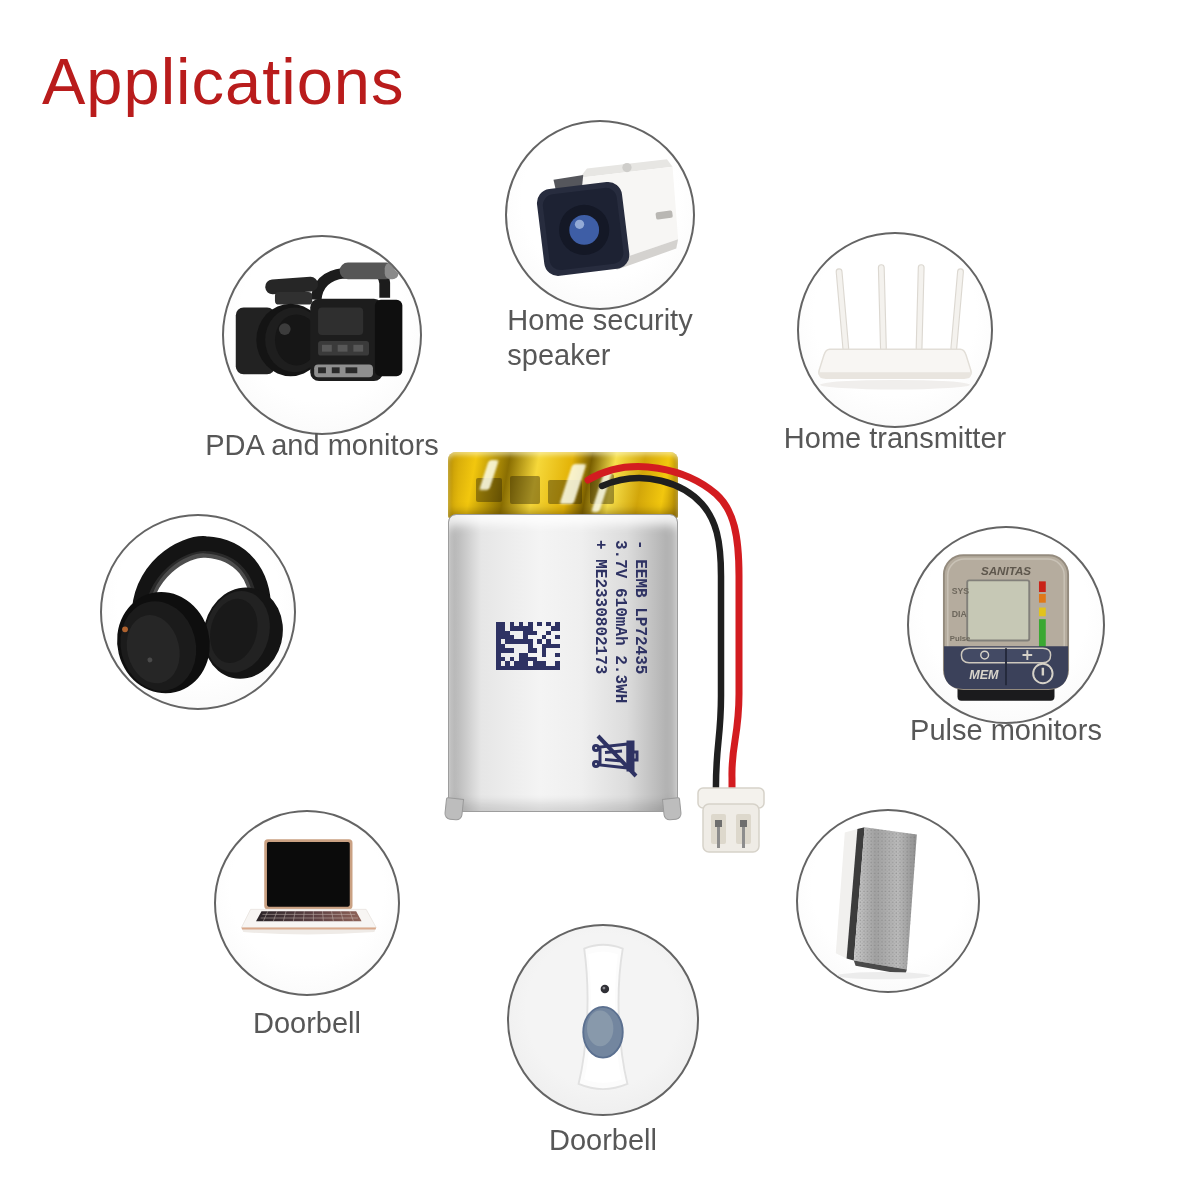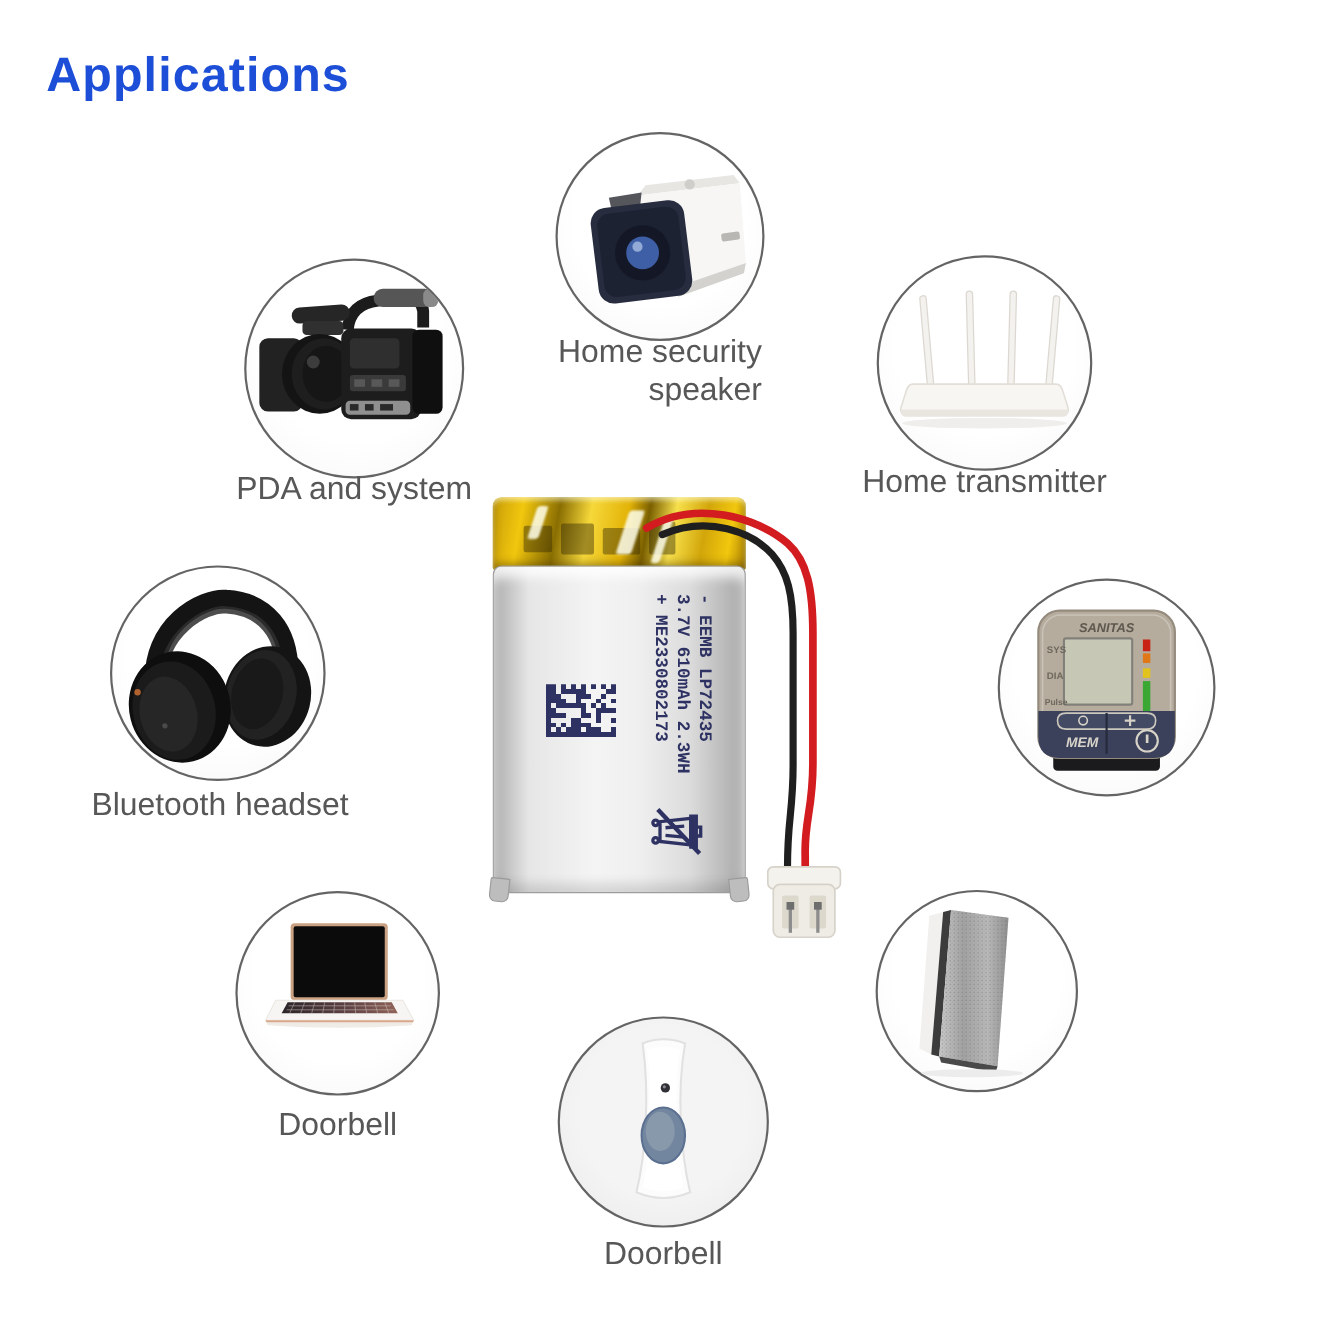--- a/index.html
+++ b/index.html
@@ -1,23 +1,23 @@
 <!DOCTYPE html>
 <html><head>
 <meta charset="utf-8">
 <style>
   html,body{margin:0;padding:0;background:#ffffff;}
   #canvas{position:relative;width:1200px;height:1200px;background:#ffffff;overflow:hidden;
           font-family:"Liberation Sans", sans-serif;}
-  .title{position:absolute;left:42px;top:44px;font-size:44px;font-weight:700;color:#1d4ed8;letter-spacing:1px;}
+  .title{position:absolute;left:42px;top:44px;font-size:65px;font-weight:400;color:#b91c1c;letter-spacing:1px;}
   .app{position:absolute;}
   .circle{position:absolute;inset:0;border:2px solid #646464;border-radius:50%;overflow:hidden;
           background:radial-gradient(circle at 50% 42%, #ffffff 55%, #f6f6f6 100%);}
   .circle svg{width:100%;height:100%;display:block;}
-  .caption{position:absolute;transform:translateX(-50%);text-align:right;color:#575757;
+  .caption{position:absolute;transform:translateX(-50%);text-align:left;color:#575757;
            font-size:29px;line-height:35px;white-space:nowrap;}
   
   #battery{position:absolute;left:448px;top:452px;width:230px;height:366px;}
   .tape{position:absolute;left:0;right:0;top:0;height:66px;border-radius:8px 8px 2px 2px;
         background:linear-gradient(100deg,#c79c08 0%,#f2c70e 12%,#8a6e02 26%,#f6d83a 38%,#e3b307 52%,#7a5f00 60%,#f7e04c 70%,#d2a60a 82%,#f2c70e 92%,#a87f04 100%);
         box-shadow:inset 0 3px 4px rgba(255,255,220,.55), inset 0 -6px 8px rgba(70,50,0,.45);}
   .tape .pcb{position:absolute;background:rgba(45,35,5,.42);border-radius:2px;}
   .tape .glint{position:absolute;background:rgba(255,255,235,.85);transform:skewX(-18deg);border-radius:3px;filter:blur(1px);}
   .cell{position:absolute;left:0;right:0;top:62px;bottom:6px;border-radius:8px 8px 12px 12px;
         background:linear-gradient(90deg,#adadad 0%,#e6e6e6 14%,#f4f4f4 40%,#efefef 58%,#dcdcdc 78%,#b3b3b3 95%);
@@ -85,21 +85,21 @@
         <rect x="132" y="110" width="10" height="7" fill="#585858"></rect>
         <rect x="154" y="64" width="28" height="78" rx="6" fill="#0f0f0f"></rect>
         <rect x="92" y="130" width="60" height="13" rx="4" fill="#8f8f8f"></rect>
         <rect x="96" y="133" width="8" height="6" fill="#2a2a2a"></rect>
         <rect x="110" y="133" width="8" height="6" fill="#2a2a2a"></rect>
         <rect x="124" y="133" width="12" height="6" fill="#2a2a2a"></rect>
       </svg>
     </div>
   </div>
   <div class="caption" style="left:322px;top:428px">
-    <div>PDA and system</div>
+    <div>PDA and monitors</div>
   </div>
 
   <div class="app" style="left:797px;top:232px;width:196px;height:196px">
     <div class="circle">
       <svg viewBox="0 0 200 200">
         <g fill="#f4f2ee" stroke="#dcd8d1" stroke-width="1.2">
           <rect x="46" y="36" width="6" height="86" rx="3" transform="rotate(-5 49 122)"></rect>
           <rect x="85" y="32" width="6" height="90" rx="3" transform="rotate(-1.5 88 122)"></rect>
           <rect x="122" y="32" width="6" height="90" rx="3" transform="rotate(1.5 125 122)"></rect>
           <rect x="158" y="36" width="6" height="86" rx="3" transform="rotate(5 161 122)"></rect>
@@ -126,23 +126,20 @@
         </g>
         <g transform="rotate(-14 64 132)">
           <ellipse cx="64" cy="132" rx="48" ry="53" fill="#0e0e0e"></ellipse>
           <ellipse cx="58" cy="134" rx="39" ry="47" fill="#1b1b1b"></ellipse>
           <ellipse cx="52" cy="136" rx="27" ry="36" fill="#262626"></ellipse>
           <circle cx="46" cy="146" r="2.5" fill="#4a4a4a"></circle>
         </g>
         <circle cx="24" cy="118" r="3" fill="#b0622e"></circle>
       </svg>
     </div>
-  </div>
-  <div class="caption" style="left:200px;top:715px">
-    <div>Bluetooth headset</div>
   </div>
 
   <div class="app" style="left:907px;top:526px;width:198px;height:198px">
     <div class="circle">
       <svg viewBox="0 0 200 200">
         <rect x="50" y="160" width="100" height="18" rx="4" fill="#1b1b1d"></rect>
         <rect x="36" y="28" width="128" height="138" rx="20" fill="#b5ac9e" stroke="#948b7e" stroke-width="2"></rect>
         <rect x="40" y="32" width="120" height="130" rx="17" fill="none" stroke="#c9c2b6" stroke-width="1.5"></rect>
         <text class="devtext" x="100" y="48" font-size="12" font-weight="bold" font-style="italic" fill="#5e574d" text-anchor="middle">SANITAS</text>
         <rect x="60" y="54" width="64" height="62" rx="2" fill="#c6c8b5" stroke="#82807a" stroke-width="2"></rect>
@@ -160,20 +157,23 @@
         <line x1="100" y1="124" x2="100" y2="162" stroke="#252a3c" stroke-width="2"></line>
         <circle cx="78" cy="131" r="4" fill="none" stroke="#d6d2c8" stroke-width="1.5"></circle>
         <path d="M117,131 h10 M122,126 v10" stroke="#d6d2c8" stroke-width="2"></path>
         <text class="devtext" x="62" y="156" font-size="13" font-weight="bold" font-style="italic" fill="#d8d4cb">MEM</text>
         <g>
           <circle cx="138" cy="150" r="10" fill="none" stroke="#d6d2c8" stroke-width="2"></circle>
           <line x1="138" y1="144" x2="138" y2="152" stroke="#d6d2c8" stroke-width="2.5"></line>
         </g>
       </svg>
     </div>
+  </div>
+  <div class="caption" style="left:1006px;top:713px">
+    <div>Pulse monitors</div>
   </div>
 
   <div class="app" style="left:214px;top:810px;width:186px;height:186px">
     <div class="circle">
       <svg viewBox="0 0 200 200">
         <defs>
           <linearGradient id="kb" x1="0" y1="0" x2="1" y2="0">
             <stop offset="0" stop-color="#2a2428"></stop>
               <stop offset=".55" stop-color="#5c4043"></stop>
               <stop offset="1" stop-color="#8f6358"></stop>

